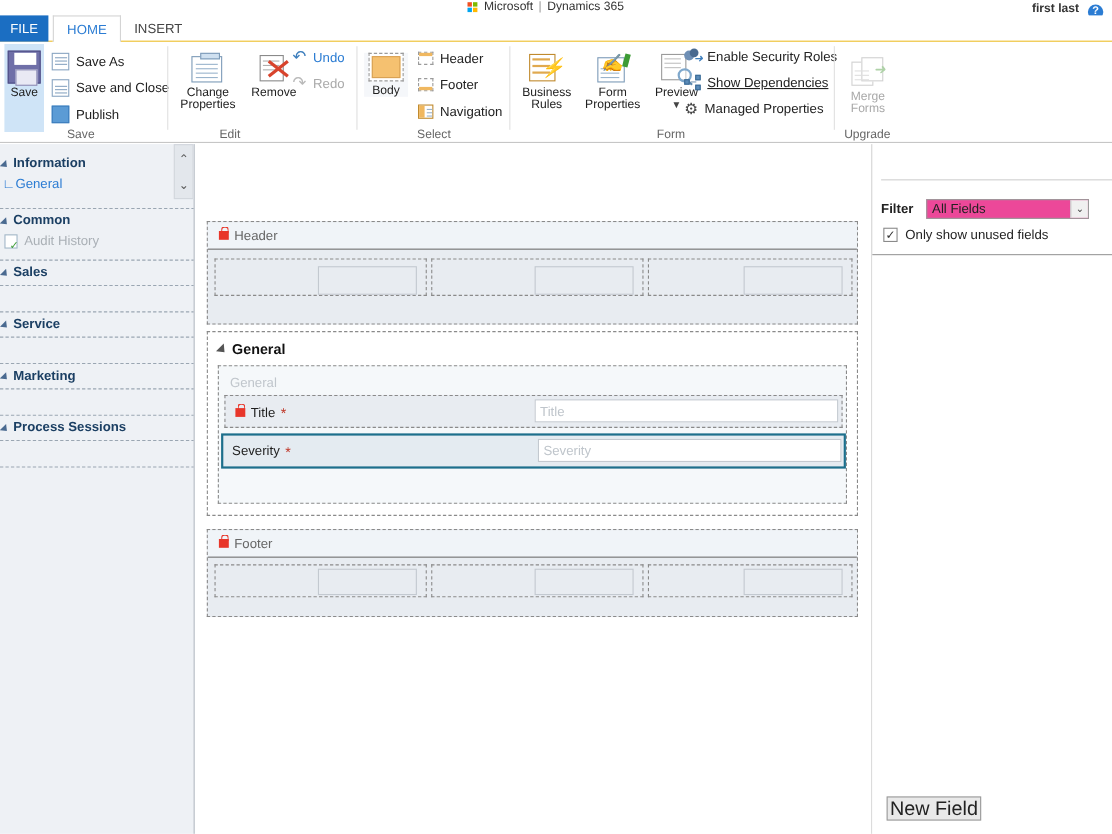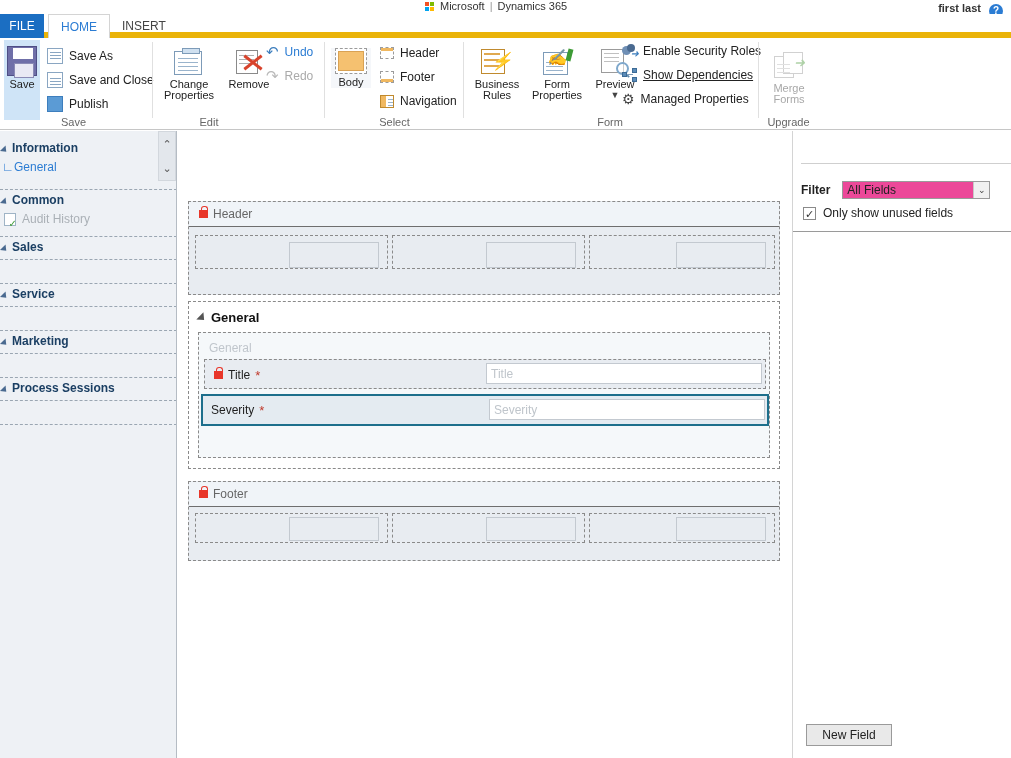--- a/index.html
+++ b/index.html
@@ -43,21 +43,21 @@
     background:#2b7cd3; color:#fff; font-size:10px; font-weight:bold;
     text-align:center; line-height:14px; margin-left:5px;
     position: relative; top: 2px;
   }
   .org-row { margin-top:2px; white-space: nowrap; }
   .org-chev { color:#2b7cd3; font-size:11px; margin-left:4px; }
 
   
   .tabstrip {
     position: absolute; top: 14px; left: 0; width: 1011px; height: 24px;
-    border-bottom: 6px solid #eab308;
+    border-bottom: 1px solid #eab308;
     background: #ffffff;
   }
   .tab {
     position: absolute; top: 0; height: 24px; line-height: 24px;
     padding: 0 12px; font-size: 12px; cursor: default;
   }
   .tab-file { left: 0; width: 44px; background: #1b6ec2; color: #fff; text-align:center; padding:0; }
   .tab-home { left: 48px; color: #2b7cd3; border: 1px solid #d4d4d4; border-bottom: 1px solid #fff;
               background:#fff; height: 25px; }
   .tab-insert { left: 110px; color: #444; }
@@ -271,21 +271,21 @@
                    background:#f0f0f0; border-left:1px solid #c8c8c8;
                    text-align:center; font-size:9px; color:#444; line-height:16px; }
   .fe-check { position:absolute; left:10px; top:75px; display:flex; align-items:center; gap:7px;
               font-size:12px; color:#222; }
   .chk { width:13px; height:13px; border:1px solid #8a8a8a; background:#fff;
          text-align:center; line-height:12px; font-size:11px; color:#333; }
   .fe-listbox { position:absolute; left:0; top:100px; right:-1px; height:588px;
                 border:1px solid #9a9a9a; border-left:none; border-right:none; background:#fff; }
   .newfield-btn { position:absolute; left:13px; bottom:12px; width:86px; height:22px;
                   background:#e9e9e9; border:1px solid #9a9a9a;
-                  font-size:12px; color:#222; text-align:center; line-height:20px; }
+                  font-size:18px; color:#222; text-align:center; line-height:20px; }
 
   .bottom-strip { position:absolute; left:178px; top:746px; width:613px; height:12px; background:#fff; }
 </style>
 </head>
 <body>
 
 <div class="brandbar">
   <div class="brand-center">
     <span class="ms-logo">
         <i></i>

